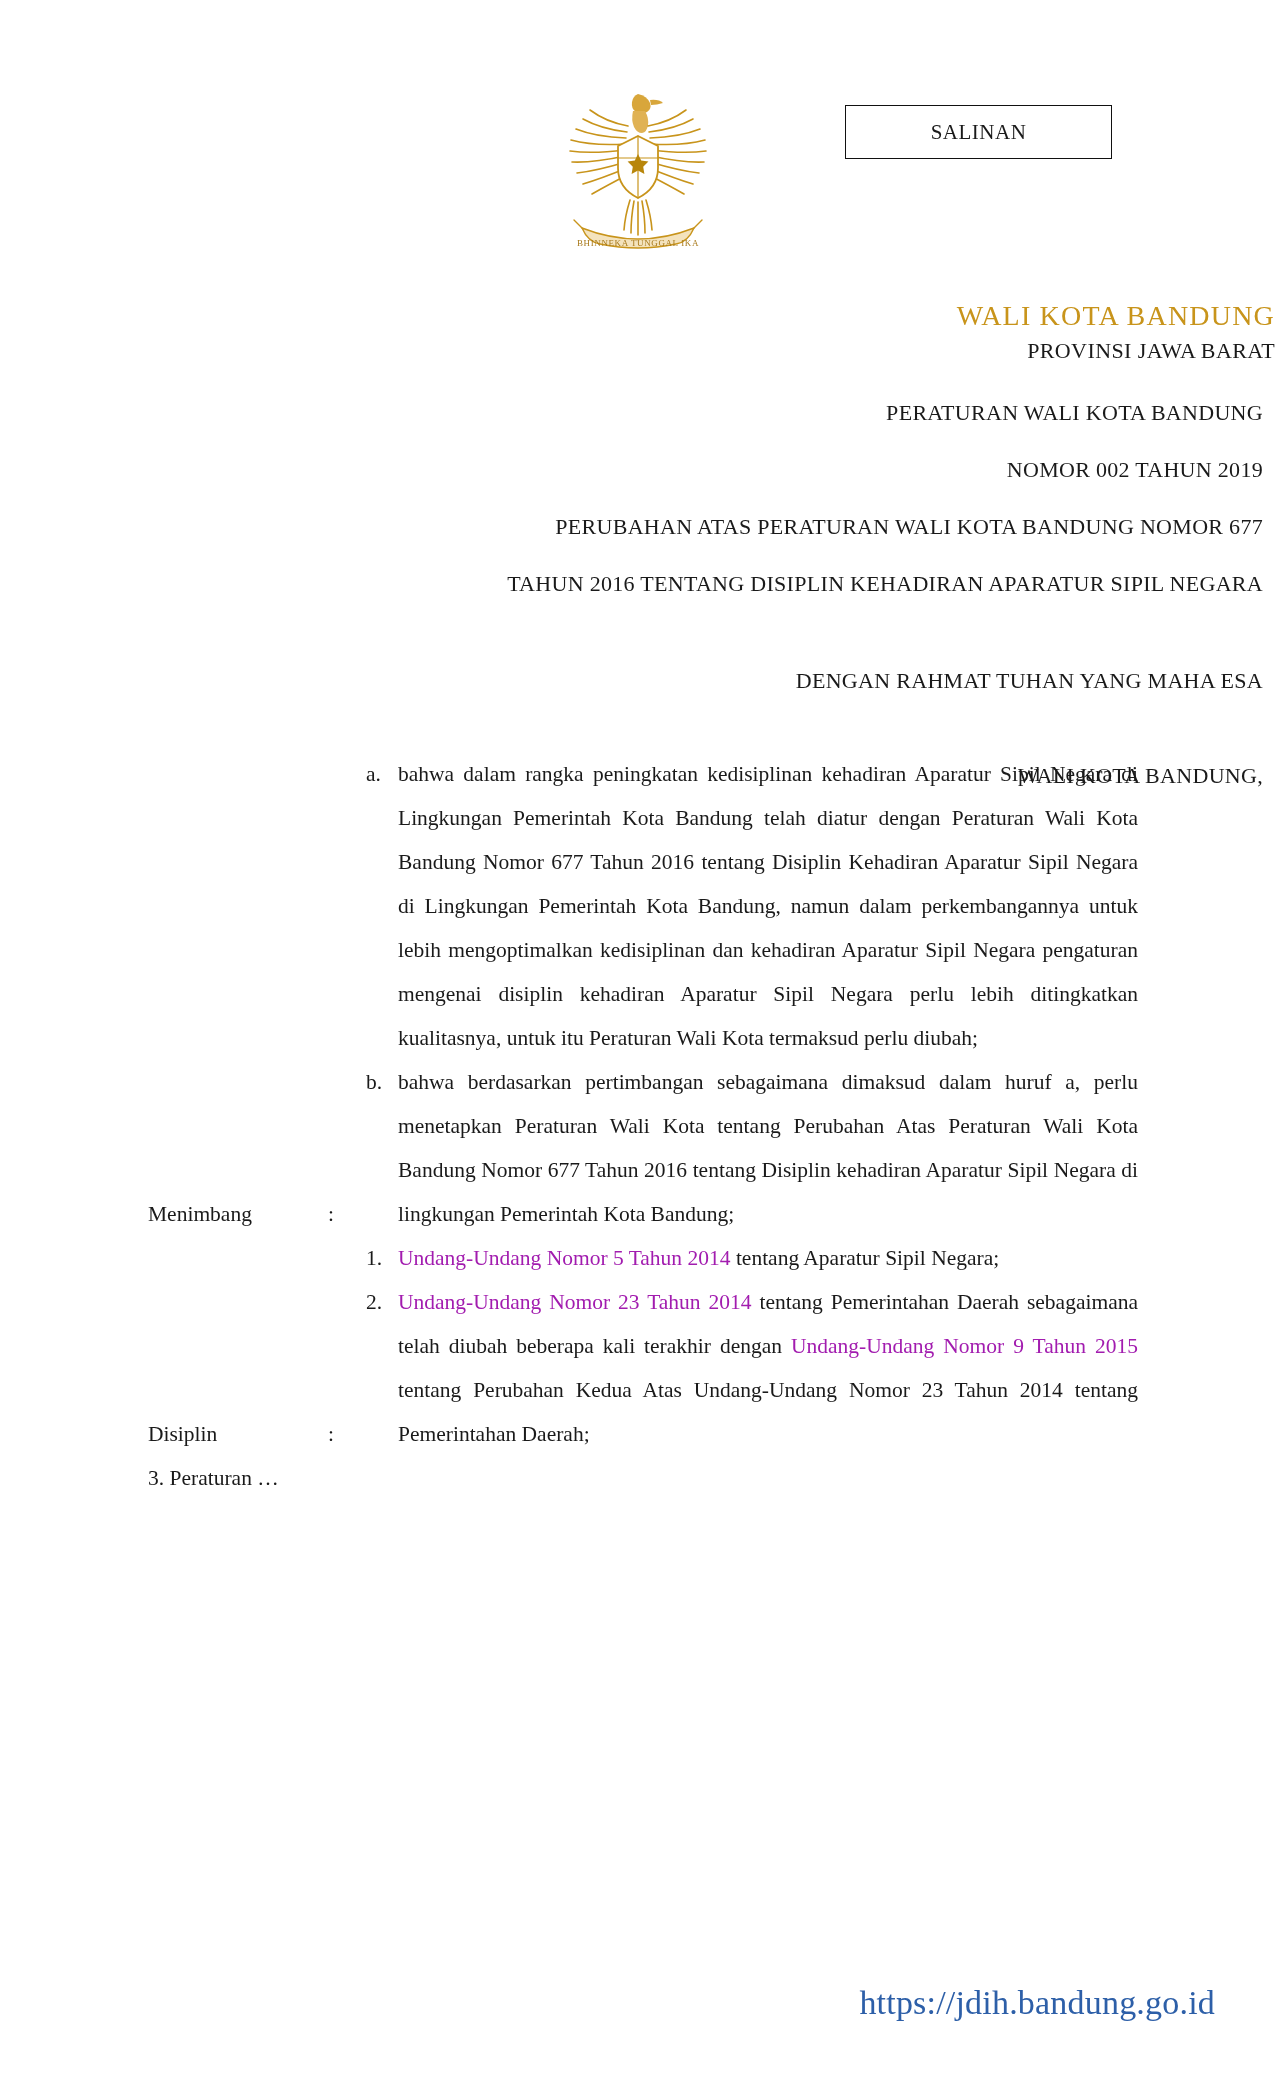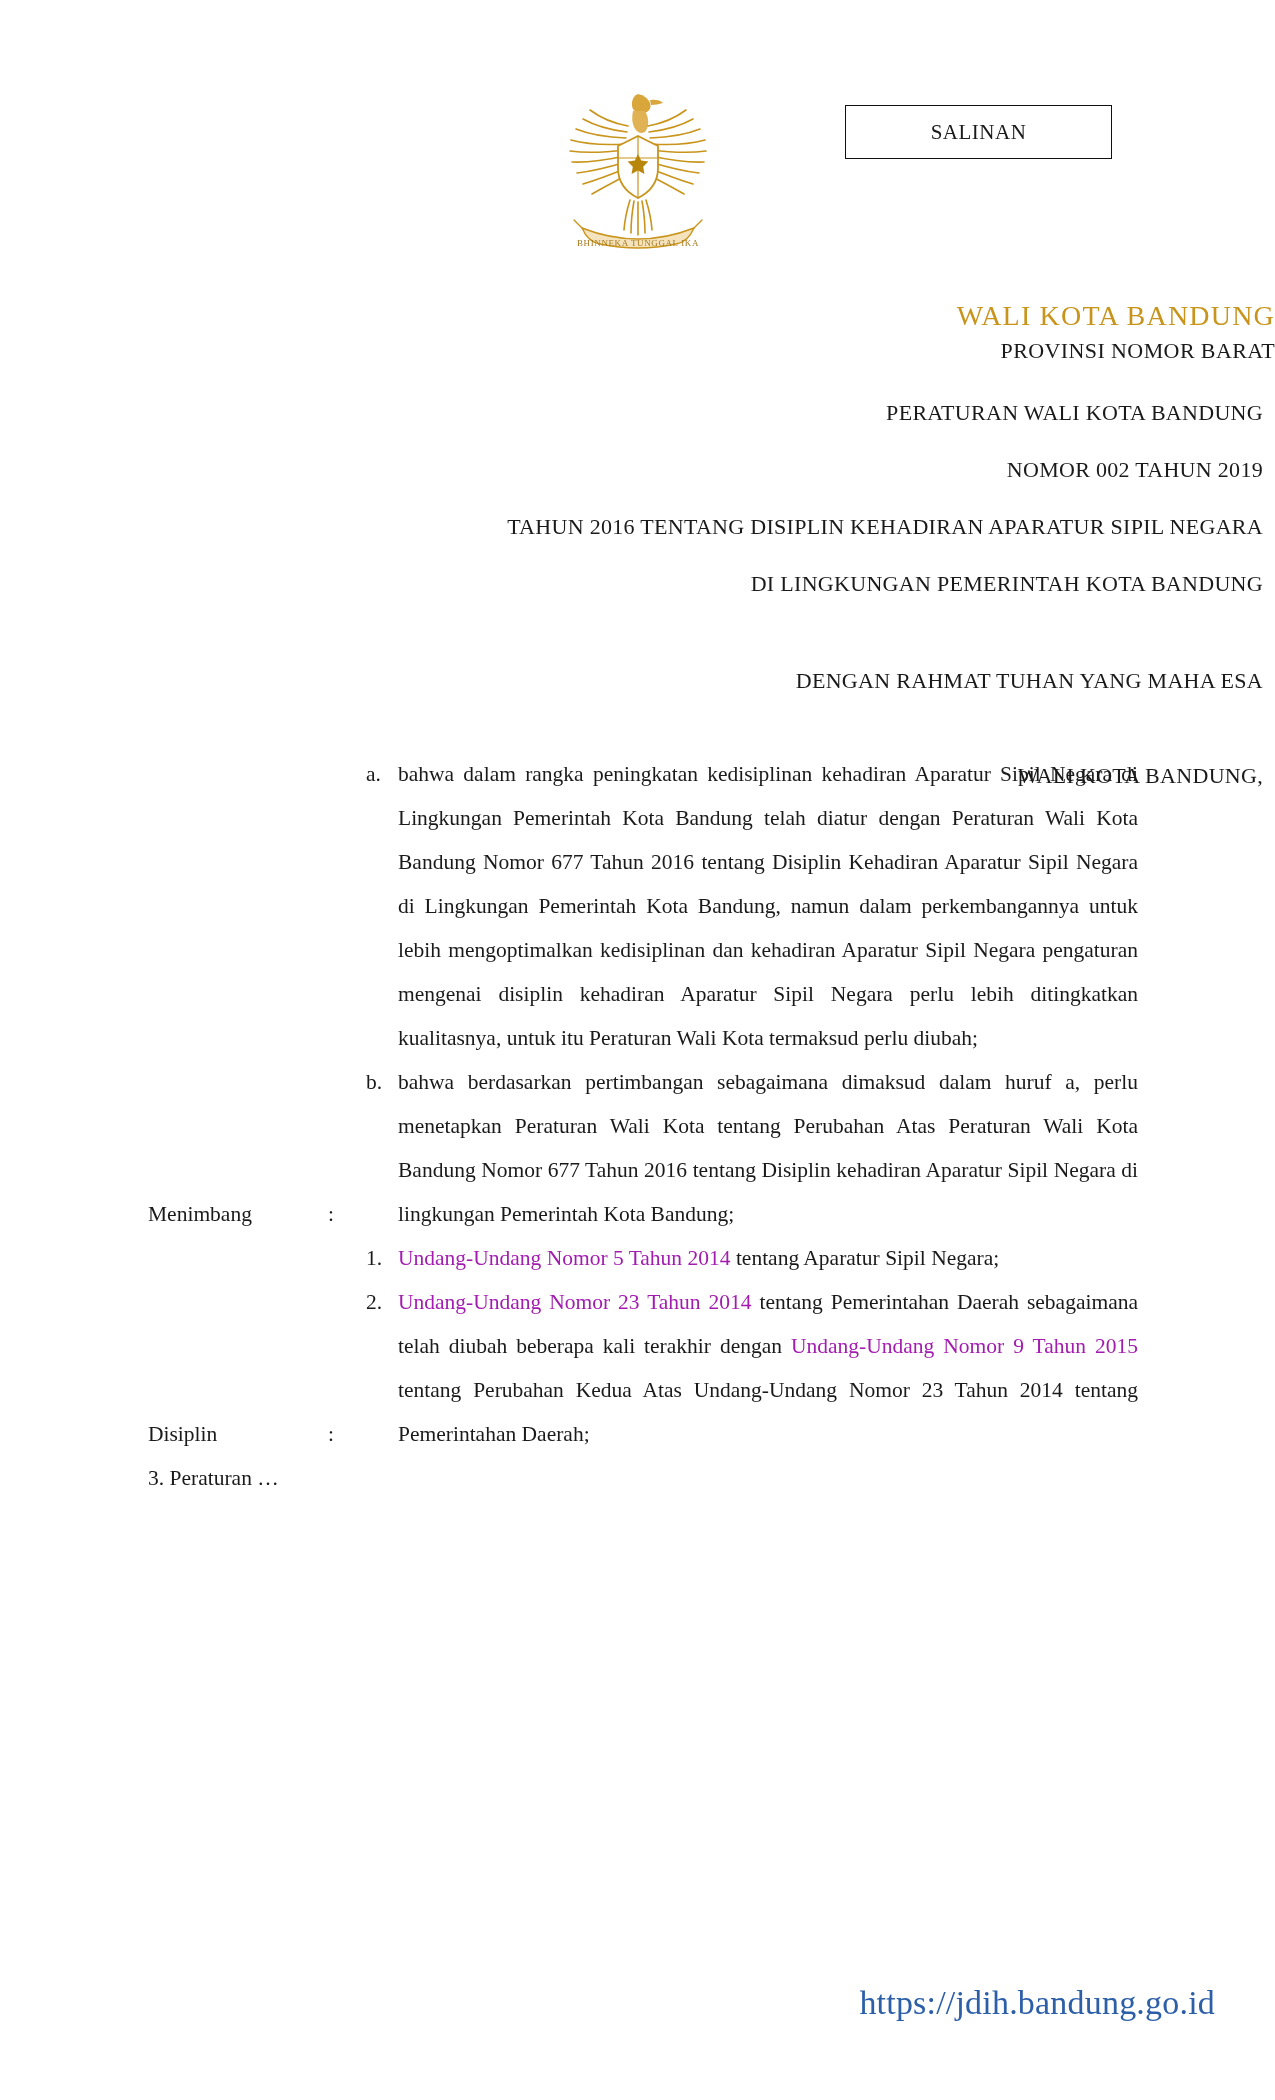--- a/index.html
+++ b/index.html
@@ -196,25 +196,25 @@
 
         <path d="M44 150 q56 22 112 0 q-6 14 -18 16 q-38 8 -76 0 q-12 -2 -18 -16 z" fill="#f4e3bd" stroke="#c8941b" stroke-width="1.4"></path>
         <path d="M44 150 l-8 -8 m120 8 l8 -8" stroke="#c8941b" stroke-width="1.4"></path>
       </g>
       <text x="100" y="168" text-anchor="middle" font-family="Liberation Serif, serif" font-size="9" fill="#a8791a" letter-spacing="0.6">BHINNEKA TUNGGAL IKA</text>
     </svg>
   </div>
 
   <div class="heading">
     <div class="wali-kota">WALI KOTA BANDUNG</div>
-    <div class="prov">PROVINSI NOMOR BARAT</div>
+    <div class="prov">PROVINSI JAWA BARAT</div>
     <div class="title-line">PERATURAN WALI KOTA BANDUNG</div>
     <div class="title-line">NOMOR 002 TAHUN 2019</div>
+    <div class="title-line">PERUBAHAN ATAS PERATURAN WALI KOTA BANDUNG NOMOR 677</div>
     <div class="title-line">TAHUN 2016 TENTANG DISIPLIN KEHADIRAN APARATUR SIPIL NEGARA</div>
-    <div class="title-line">DI LINGKUNGAN PEMERINTAH KOTA BANDUNG</div>
     <div class="gap-med"></div>
     <div class="title-line">DENGAN RAHMAT TUHAN YANG MAHA ESA</div>
     <div class="gap-small"></div>
     <div class="title-line">WALI KOTA BANDUNG,</div>
   </div>
 
   <div class="body-wrap">
 
     <div class="clause">
       <div class="lbl">Menimbang</div>

